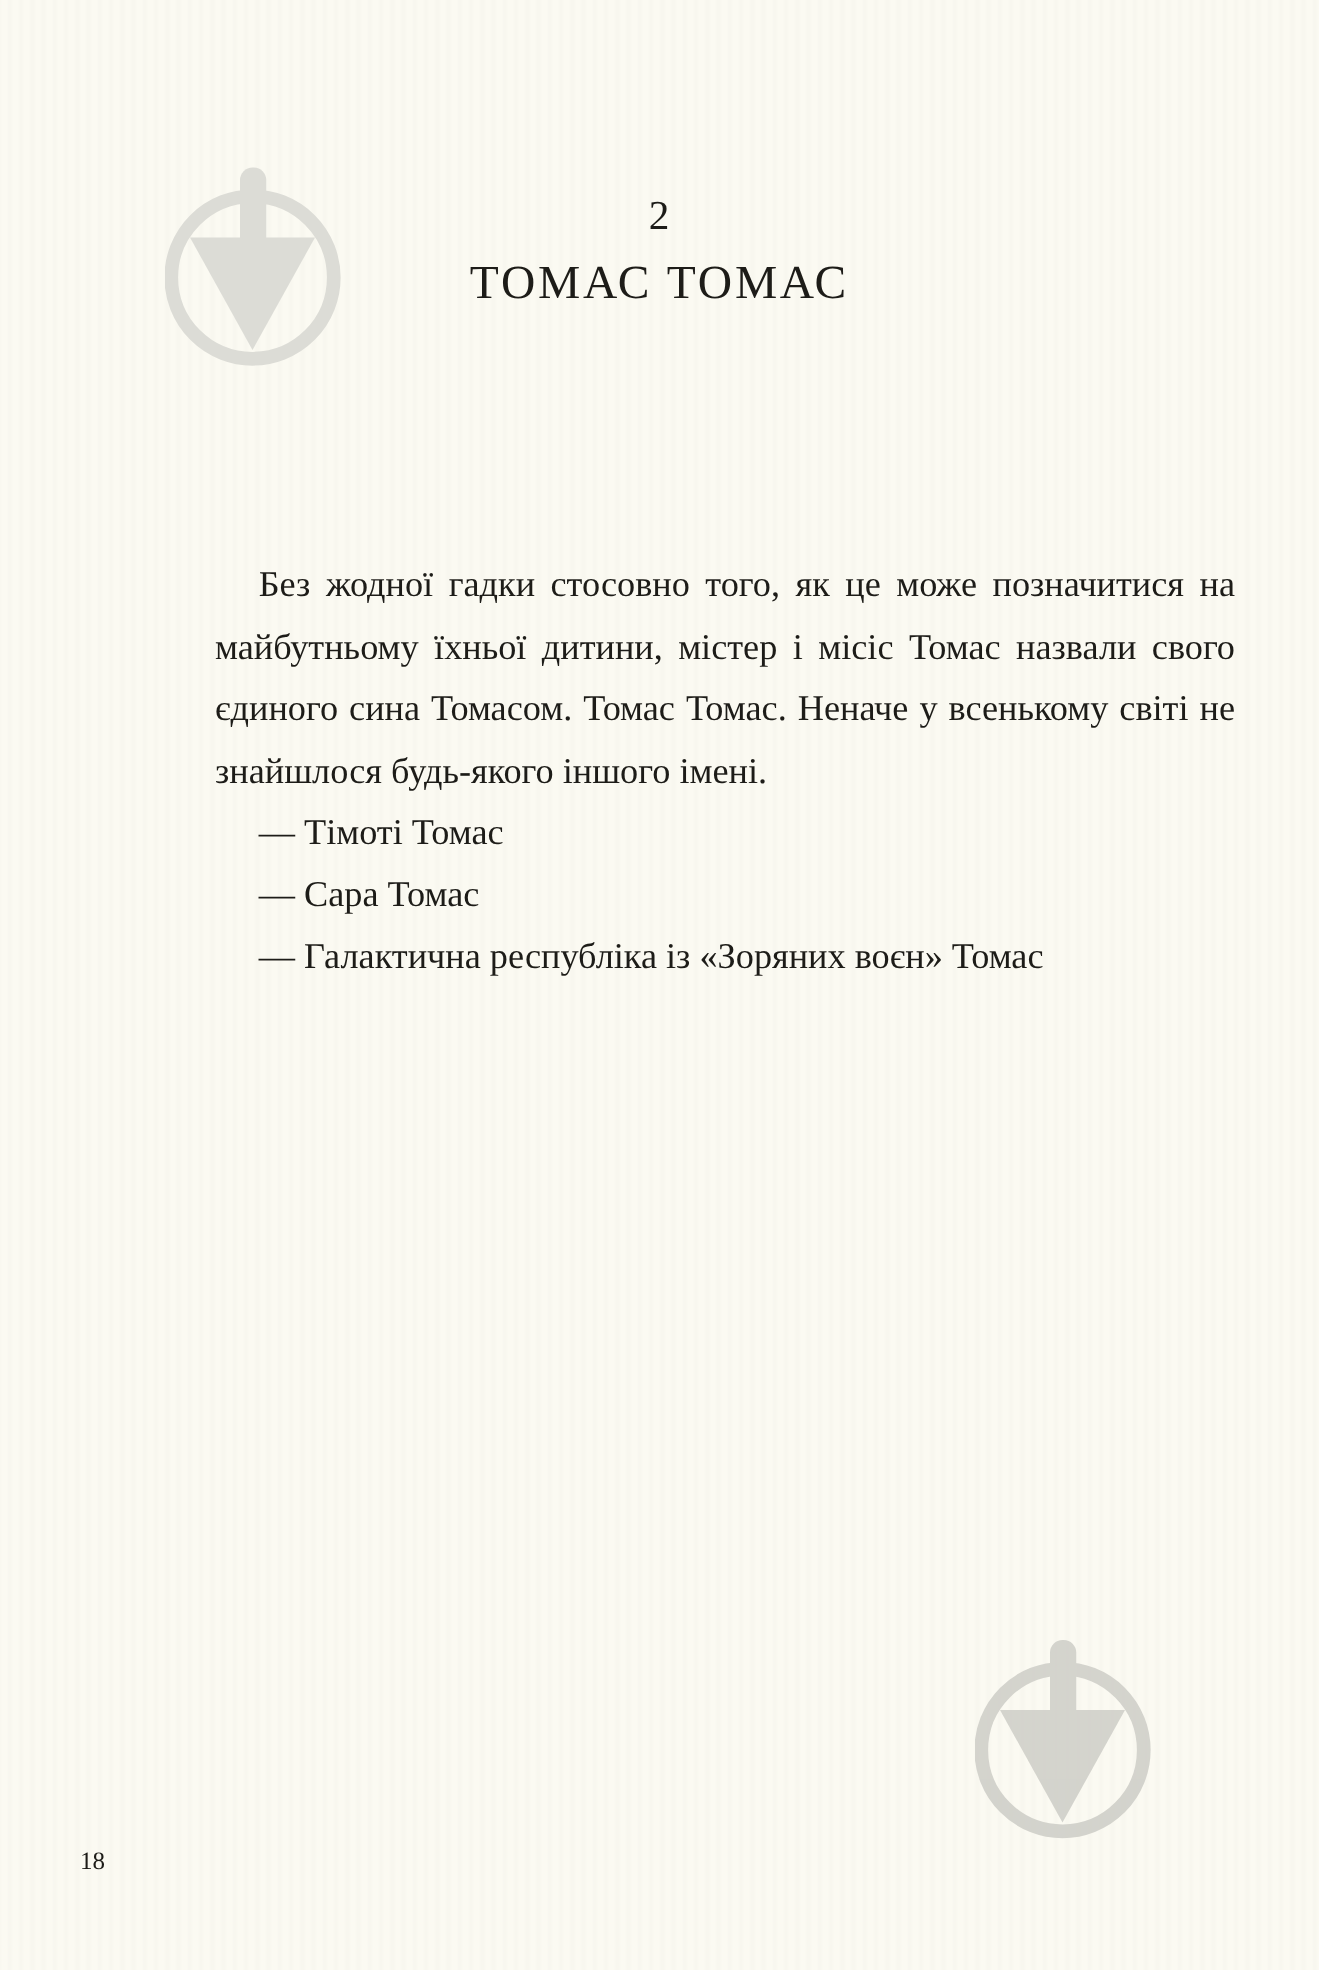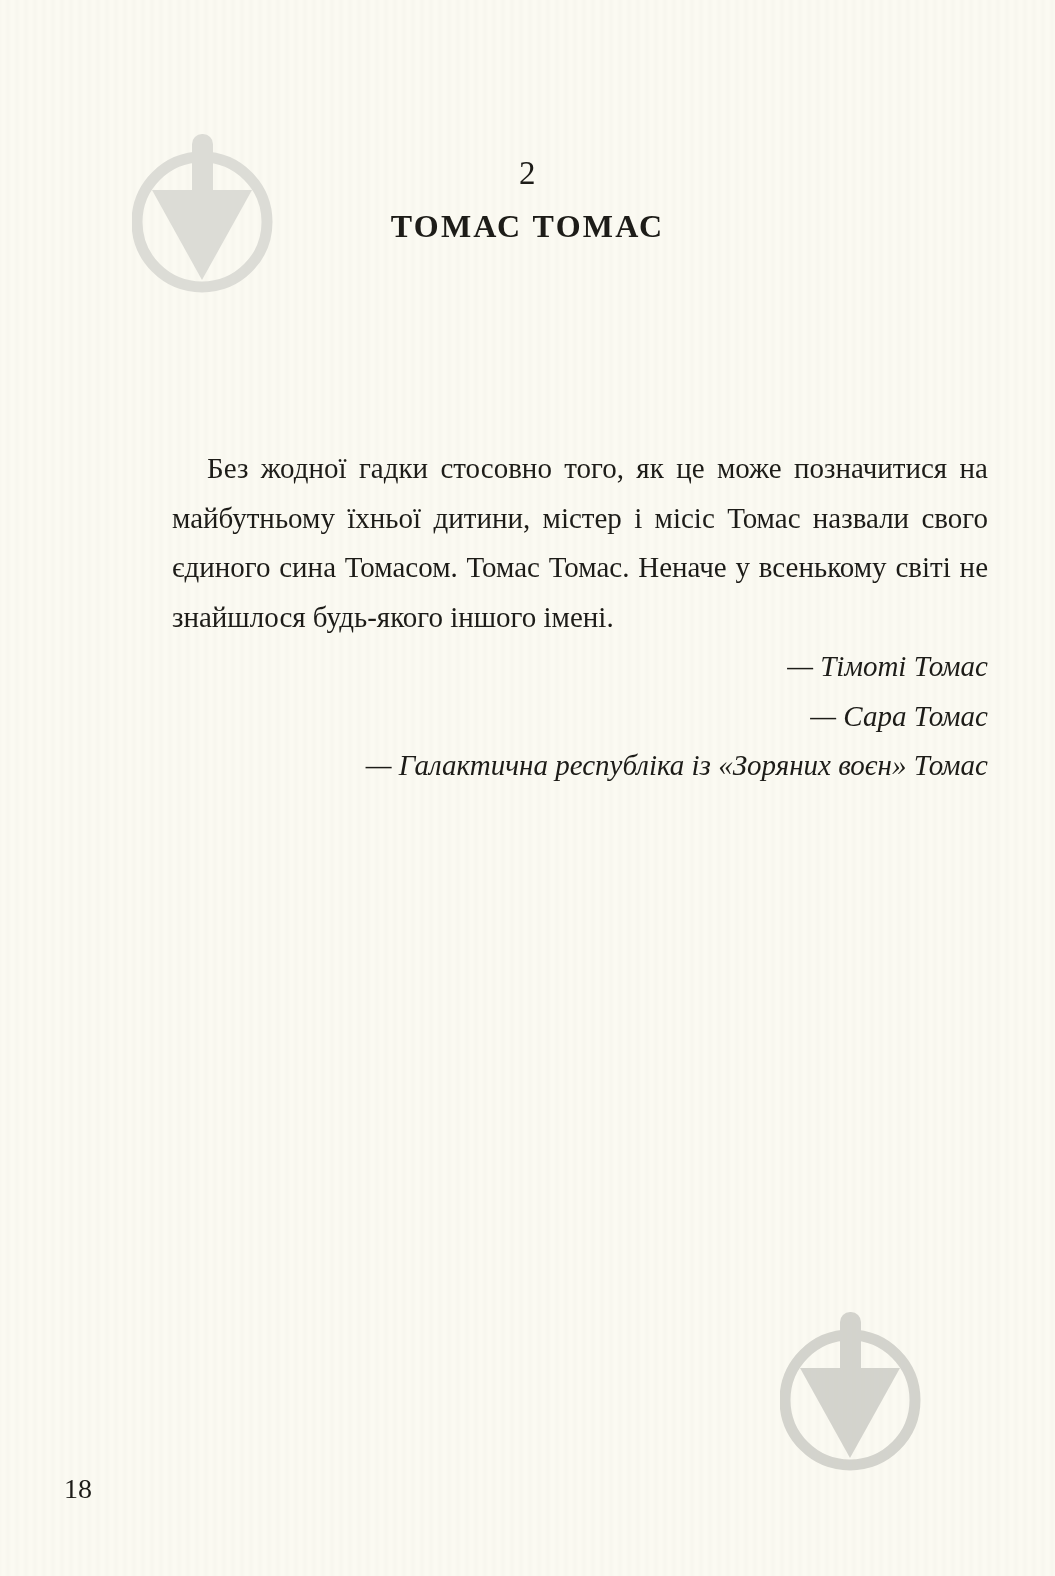--- a/index.html
+++ b/index.html
@@ -48,25 +48,24 @@
     text-align: center;
   }
   .chapter-number {
     font-size: 33px;
     line-height: 46px;
     letter-spacing: 0.5px;
     color: #1d1c18;
   }
   .chapter-title {
     margin-top: 6px;
-    font-size: 32px;
+    font-size: 38px;
     line-height: 48px;
     letter-spacing: 2.2px;
     color: #1d1c18;
-    font-weight: bold;
   }
 
   
   .body-block {
     position: absolute;
     left: 172px;
     top: 444px;
     width: 816px;
     font-size: 29px;
     line-height: 49.5px;
@@ -91,30 +90,29 @@
     margin: 0;
     padding: 0;
   }
   .list-item {
     margin: 0;
     padding: 0;
     text-indent: 35px;
     text-align: justify;
   }
   .list-item.single {
-    text-align: right;
-    font-style: italic;
+    text-align: left;
   }
 
   
   .folio {
     position: absolute;
     left: 64px;
     top: 1472px;
-    font-size: 28px;
+    font-size: 20px;
     line-height: 34px;
     color: #1d1c18;
   }
 </style>
 </head>
 <body>
 
 <div class="page">
 
   <div class="watermark" id="watermark-top">

